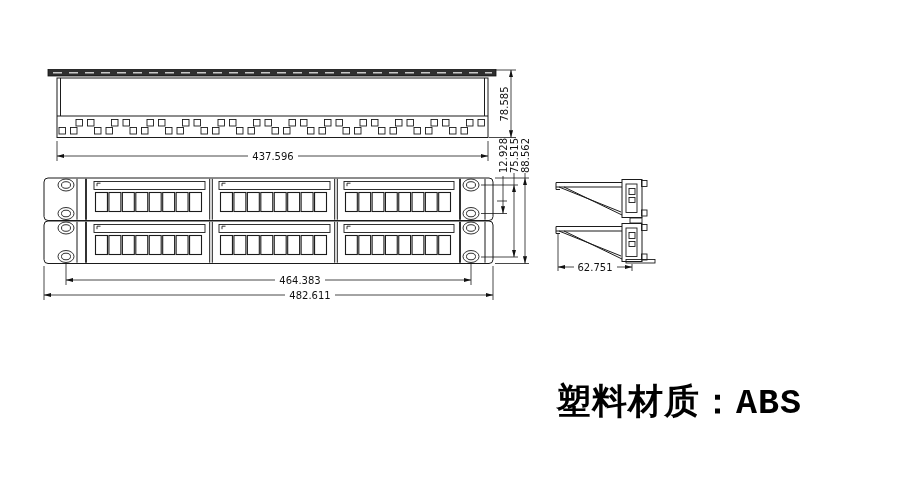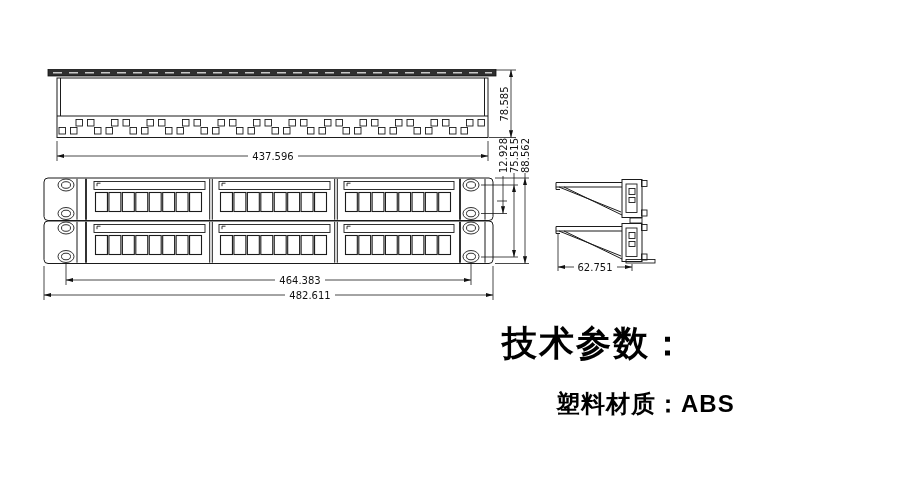--- a/index.html
+++ b/index.html
@@ -2,22 +2,22 @@
 <html><head>
 <meta charset="utf-8">
 <style>
   html,body{margin:0;padding:0;background:#fff;}
   #page{position:relative;width:920px;height:491px;background:#ffffff;overflow:hidden;
         font-family:"Liberation Sans","DejaVu Sans",sans-serif;color:#000;border-radius:20px;}
   #page svg{position:absolute;left:0;top:0;}
   .dimtext{font-family:"DejaVu Sans","Liberation Sans",sans-serif;font-size:10px;fill:#111;stroke:none;}
   #tech-heading{position:absolute;left:502px;top:320px;font-size:35px;font-weight:700;letter-spacing:2px;
                 font-family:"Liberation Sans","DejaVu Sans",sans-serif;}
-  #specs{position:absolute;left:556px;top:384px;font-size:24px;font-weight:700;line-height:40px;letter-spacing:1px;
-         font-family:Liberation Sans, sans-serif;}
+  #specs{position:absolute;left:556px;top:384px;font-size:35px;font-weight:700;line-height:40px;letter-spacing:1px;
+         font-family:Liberation Mono, monospace;}
 </style>
 </head>
 <body>
 <div id="page">
 
 <svg width="920" height="491" viewBox="0 0 920 491">
   <defs>
     <marker id="ar" viewBox="0 0 10 6" markerWidth="10" markerHeight="6" refX="9.3" refY="3" orient="auto-start-reverse">
       <path d="M0.3,0.4 L9.3,3 L0.3,5.6 z" fill="#111"></path>
     </marker>
@@ -281,18 +281,17 @@
       <line x1="558" y1="234" x2="558" y2="271"></line>
       <line x1="632" y1="264" x2="632" y2="271"></line>
       <line x1="558" y1="267" x2="632" y2="267" marker-start="url(#ar)" marker-end="url(#ar)"></line>
       <rect x="574" y="261.5" width="43" height="11" fill="#fff" stroke="none"></rect>
       <text class="dimtext" x="595" y="270.5" text-anchor="middle">62.751</text>
     </g>
 
   </g>
 </svg>
 
-<div id="tech-heading">技术参数：</div>
 <div id="specs">
   <div>塑料材质：ABS</div>
 </div>
 
 </div>
 
 </body></html>

